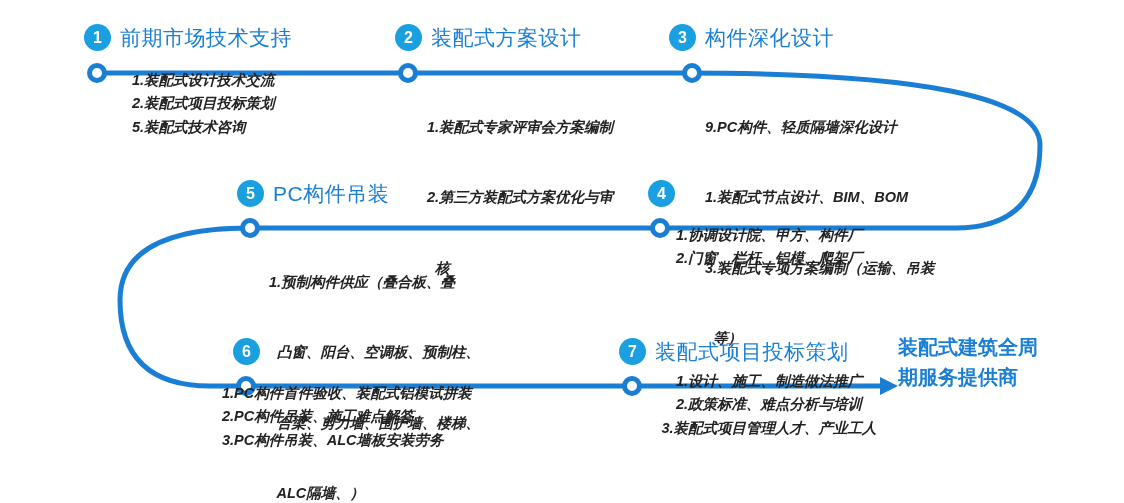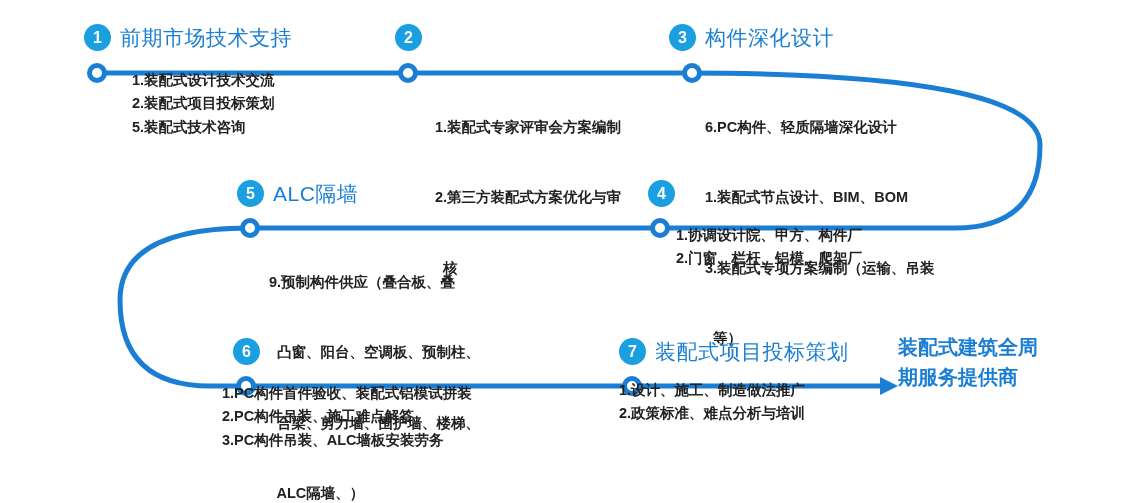--- a/index.html
+++ b/index.html
@@ -57,20 +57,21 @@
   }
   .node-items {
     margin-top: 10px;
     color: #222222;
     font-size: 14.5px;
     font-weight: bold;
     line-height: 1.62;
   }
   .node-item {
     text-indent: 0;
+    font-style: italic;
   }
   .final-label {
     position: absolute;
     color: #1a7fd4;
     font-size: 20px;
     font-weight: bold;
     line-height: 1.5;
     white-space: pre-line;
   }
 </style>
@@ -105,58 +106,59 @@
     <div class="node-items" style="margin-left:48px; margin-top:18px;">
       <div class="node-item">1.装配式设计技术交流</div>
       <div class="node-item">2.装配式项目投标策划</div>
       <div class="node-item">5.装配式技术咨询</div>
     </div>
   </div>
 
   <div class="node" style="left:395px; top:24px; width:290px;">
     <div class="node-head">
       <div class="badge">2</div>
+      <div class="node-title">装配式方案设计</div>
     </div>
-    <div class="node-items" style="margin-left:40px; margin-top:18px; white-space:pre;">
+    <div class="node-items" style="margin-left:32px; margin-top:18px; white-space:pre;">
       <div class="node-item">1.装配式专家评审会方案编制</div>
       <div class="node-item">2.第三方装配式方案优化与审</div>
       <div class="node-item">  核</div>
     </div>
   </div>
 
   <div class="node" style="left:669px; top:24px; width:320px;">
     <div class="node-head">
       <div class="badge">3</div>
       <div class="node-title">构件深化设计</div>
     </div>
     <div class="node-items" style="margin-left:36px; margin-top:18px; white-space:pre;">
-      <div class="node-item">6.PC构件、轻质隔墙深化设计</div>
+      <div class="node-item">9.PC构件、轻质隔墙深化设计</div>
       <div class="node-item">1.装配式节点设计、BIM、BOM</div>
       <div class="node-item">3.装配式专项方案编制（运输、吊装</div>
       <div class="node-item">  等）</div>
     </div>
   </div>
 
   <div class="node" style="left:648px; top:180px; width:320px;">
     <div class="node-head">
       <div class="badge">4</div>
     </div>
     <div class="node-items" style="margin-left:28px; margin-top:17px;">
       <div class="node-item">1.协调设计院、甲方、构件厂</div>
       <div class="node-item">2.门窗、栏杆、铝模、爬架厂</div>
     </div>
   </div>
 
   <div class="node" style="left:237px; top:180px; width:300px;">
     <div class="node-head">
       <div class="badge">5</div>
-      <div class="node-title">ALC隔墙</div>
+      <div class="node-title">PC构件吊装</div>
     </div>
     <div class="node-items" style="margin-left:32px; margin-top:17px; white-space:pre;">
-      <div class="node-item">9.预制构件供应（叠合板、叠</div>
+      <div class="node-item">1.预制构件供应（叠合板、叠</div>
       <div class="node-item">  凸窗、阳台、空调板、预制柱、</div>
       <div class="node-item">  合梁、剪力墙、围护墙、楼梯、</div>
       <div class="node-item">  ALC隔墙、）</div>
     </div>
   </div>
 
   <div class="node" style="left:233px; top:338px; width:360px;">
     <div class="node-head">
       <div class="badge">6</div>
     </div>
@@ -165,22 +167,23 @@
       <div class="node-item">2.PC构件吊装、施工难点解答</div>
       <div class="node-item">3.PC构件吊装、ALC墙板安装劳务</div>
     </div>
   </div>
 
   <div class="node" style="left:619px; top:338px; width:300px;">
     <div class="node-head">
       <div class="badge">7</div>
       <div class="node-title">装配式项目投标策划</div>
     </div>
-    <div class="node-items" style="margin-left:0px; margin-top:14px;">
+    <div class="node-items" style="margin-left:0px; margin-top:5px;text-align:center;">
       <div class="node-item">1.设计、施工、制造做法推广</div>
       <div class="node-item">2.政策标准、难点分析与培训</div>
+      <div class="node-item">3.装配式项目管理人才、产业工人</div>
     </div>
   </div>
 
   <div class="final-label" style="left:898px; top:332px; width:215px;">装配式建筑全周
 期服务提供商</div>
 
 </div>
 
 </body></html>

